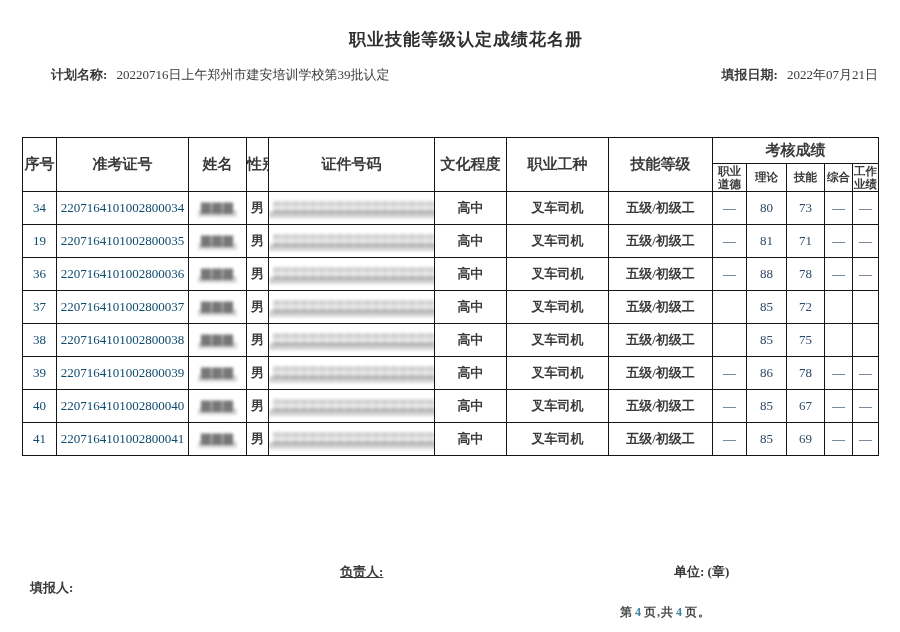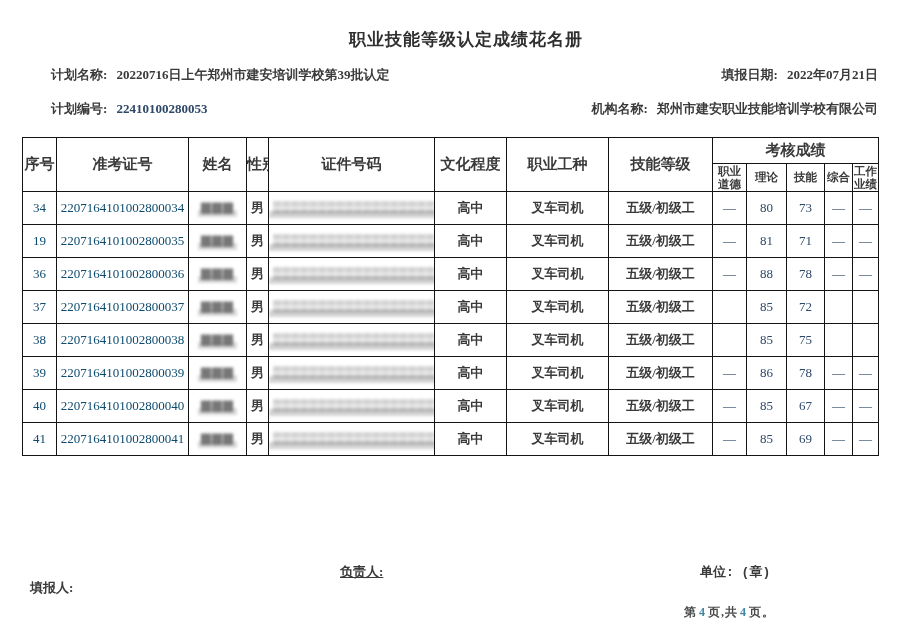--- a/index.html
+++ b/index.html
@@ -13,21 +13,21 @@
     text-align:center; font-size:17px; font-weight:bold; color:#2f2f2f;
     letter-spacing:1px;
   }
 
   .meta-line { position:absolute; left:30px; right:22px; font-size:13px; font-weight:bold; color:#3a3a3a; }
   .meta-line.l1 { top:66px; }
   .meta-line.l2 { top:100px; }
   .meta-left { float:left; }
   .meta-right { float:right; }
   .meta-label { margin-right:6px;margin-left:21px; }
-  .meta-value { font-weight:bold; }
+  .meta-value { font-weight:normal; }
   .num { color:#2e4868; font-family:"Liberation Serif","DejaVu Serif",serif; }
 
   table.roster {
     position:absolute; top:137px; left:22px;
     width:856px; border-collapse:collapse; table-layout:fixed;
   }
   table.roster th, table.roster td {
     border:1.5px solid #141414; text-align:center; vertical-align:middle;
     overflow:hidden; white-space:nowrap;
   }
@@ -47,24 +47,24 @@
   .masked-id {
     display:inline-block; color:#6d6d6d; filter:blur(1.5px);
     background:linear-gradient(transparent 60%, #d4d4d4 60%);
     font-size:12px; letter-spacing:0.5px; padding:0 4px 3px 4px;
   }
 
   .footer-line { position:absolute; top:563px; left:30px; right:30px; font-size:13px; font-weight:bold; color:#3a3a3a; }
   .footer-item { position:absolute; white-space:nowrap; }
   .footer-filler { left:0;margin-top:16px; }
   .footer-charge { left:310px;text-decoration:underline; }
-  .footer-unit { left:670px;font-family:Liberation Mono, monospace; }
+  .footer-unit { left:644px; }
 
   .page-info {
-    position:absolute; top:604px; left:684px;
+    position:absolute; top:604px; left:620px;
     font-size:12px; color:#4a4a4a; font-weight:bold; letter-spacing:1px;
   }
   .page-info .pn { color:#3f87a0; padding:0 2px; }
 </style>
 </head>
 <body>
 
 <div class="page">
 
   <div class="doc-title">职业技能等级认定成绩花名册</div>
@@ -73,30 +73,20 @@
     <span class="meta-left">
       <span class="meta-label">计划名称:</span>
       <span class="meta-value">20220716日上午郑州市建安培训学校第39批认定</span>
     </span>
     <span class="meta-right">
       <span class="meta-label">填报日期:</span>
       <span class="meta-value">2022年07月21日</span>
     </span>
   </div>
 
-  <div class="meta-line l2">
-    <span class="meta-left">
-      <span class="meta-label">计划编号:</span>
-      <span class="meta-value num">22410100280053</span>
-    </span>
-    <span class="meta-right">
-      <span class="meta-label">机构名称:</span>
-      <span class="meta-value">郑州市建安职业技能培训学校有限公司</span>
-    </span>
-  </div>
 
   <table class="roster">
     <colgroup>
       <col style="width:34px">
         <col style="width:132px">
         <col style="width:58px">
         <col style="width:22px">
       <col style="width:166px">
         <col style="width:72px">
         <col style="width:102px">

